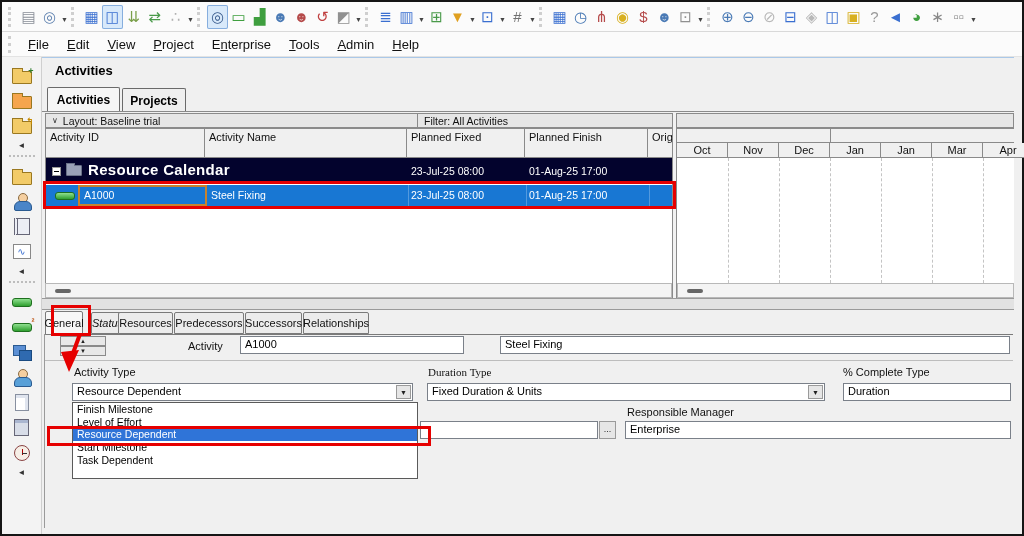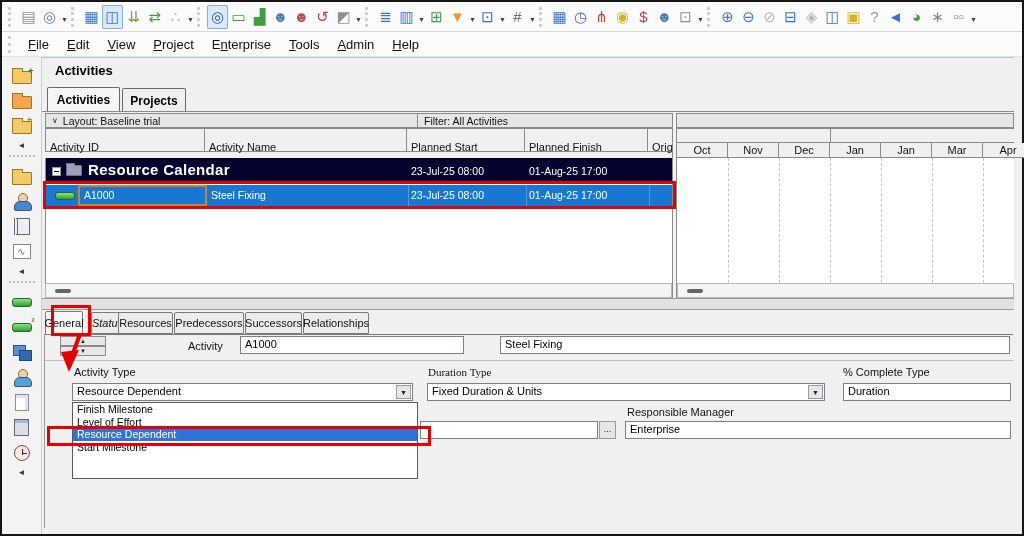--- a/index.html
+++ b/index.html
@@ -64,22 +64,22 @@
               background:#efefef; font-size:12px; font-weight:bold; display:flex; align-items:center; justify-content:center; }
   .main-tab.active { background:#f6f6f6; top:87px; height:25px; }
   #tabline { left:42px; top:111px; width:972px; height:1px; background:#8a8a8a; }
 
   
   .lay-cell { top:113px; height:15px; background:#e6e6e6; border:1px solid #8a8a8a; font-size:10.5px;
               display:flex; align-items:center; padding-left:6px; color:#111; }
   .chev { font-size:8px; margin-right:5px; color:#333; }
 
   
-  .hcell { top:128px; height:24px; background:#f0f0f0; border:1px solid #8a8a8a; border-left:none;
-           font-size:11px; color:#111; padding:12px 0 0 4px; }
+  .hcell { top:128px; height:30px; background:#f0f0f0; border:1px solid #8a8a8a; border-left:none;
+           font-size:11px; color:#111; padding:2px 0 0 4px; }
   .hcell.first { border-left:1px solid #8a8a8a; }
   #tbody { left:45px; top:158px; width:627px; height:125px; background:#fff; border-left:1px solid #8a8a8a; }
   #grouprow { position:absolute; left:0; top:0; width:627px; height:26px; background:#03032d; }
   #grouprow .exp { position:absolute; left:6px; top:9px; width:9px; height:9px; background:#fff; border:1px solid #999; }
   #grouprow .exp::after { content:""; position:absolute; left:1px; top:3px; width:5px; height:1px; background:#000; }
   #grouprow .gfold { position:absolute; left:20px; top:7px; width:16px; height:11px; background:#9aa2b8; border:1px solid #6a7288; border-radius:1px; }
   #grouprow .gfold::before { content:""; position:absolute; top:-3px; left:-1px; width:7px; height:2px; background:inherit; border:1px solid #6a7288; border-bottom:none; }
   #grouprow .gtitle { position:absolute; left:42px; top:3px; font-size:15px; font-weight:bold; color:#fff; letter-spacing:.3px; }
   #grouprow .gdate { position:absolute; top:7px; font-size:10.5px; color:#fff; }
   #actrow { position:absolute; left:0; top:27px; width:627px; height:22px; background:#1877d3; }
@@ -269,21 +269,21 @@
     <span class="chev">∨</span>
     <span>Layout: Baseline trial</span>
   </div>
   <div class="abs lay-cell" style="left:418px;width:596px;border-left:none;">
     <span>Filter: All Activities</span>
   </div>
 
   <div id="thead">
       <div class="abs hcell first" style="left: 45px; width: 160px;">Activity ID</div>
       <div class="abs hcell" style="left: 205px; width: 202px;">Activity Name</div>
-      <div class="abs hcell" style="left: 407px; width: 118px;">Planned Start</div>
+      <div class="abs hcell" style="left: 407px; width: 118px;">Planned Fixed</div>
       <div class="abs hcell" style="left: 525px; width: 123px;">Planned Finish</div>
       <div class="abs hcell" style="left: 648px; width: 25px;">Orig</div>
     </div>
 
   <div class="abs" id="tbody">
     <div id="grouprow">
       <span class="exp"></span>
       <span class="gfold"></span>
       <span class="gtitle">Resource Calendar</span>
       <span class="gdate" style="left:365px;">23-Jul-25 08:00</span>
@@ -374,20 +374,21 @@
   <div class="abs tfield" style="left:420px;top:421px;width:178px;"></div>
   <div class="abs" style="left:599px;top:421px;width:17px;height:18px;background:#e6e6e6;border:1px solid #9a9a9a;font-size:9px;text-align:center;line-height:14px;color:#222;">...</div>
   <div class="abs flabel" style="left:627px;top:406px;">Responsible Manager</div>
   <div class="abs tfield" style="left:625px;top:421px;width:386px;">Enterprise</div>
 
   <div class="abs" id="atype-list">
       <div class="opt">Finish Milestone</div>
       <div class="opt">Level of Effort</div>
       <div class="opt sel">Resource Dependent</div>
       <div class="opt">Start Milestone</div>
+      <div class="opt">Task Dependent</div>
     </div>
 
   <div class="abs anno" style="left:43px;top:181px;width:633px;height:28px;"></div>
   <div class="abs anno" style="left:51px;top:305px;width:40px;height:31px;"></div>
   <div class="abs anno" style="left:47px;top:426px;width:384px;height:20px;"></div>
   <svg class="abs" id="anno-arrow" viewBox="0 0 40 80">
     <path d="M25,34 L17,56" stroke="#e60000" stroke-width="4" fill="none"></path>
     <polygon points="6,52 24,50 14,72" fill="#e60000"></polygon>
   </svg>
 

